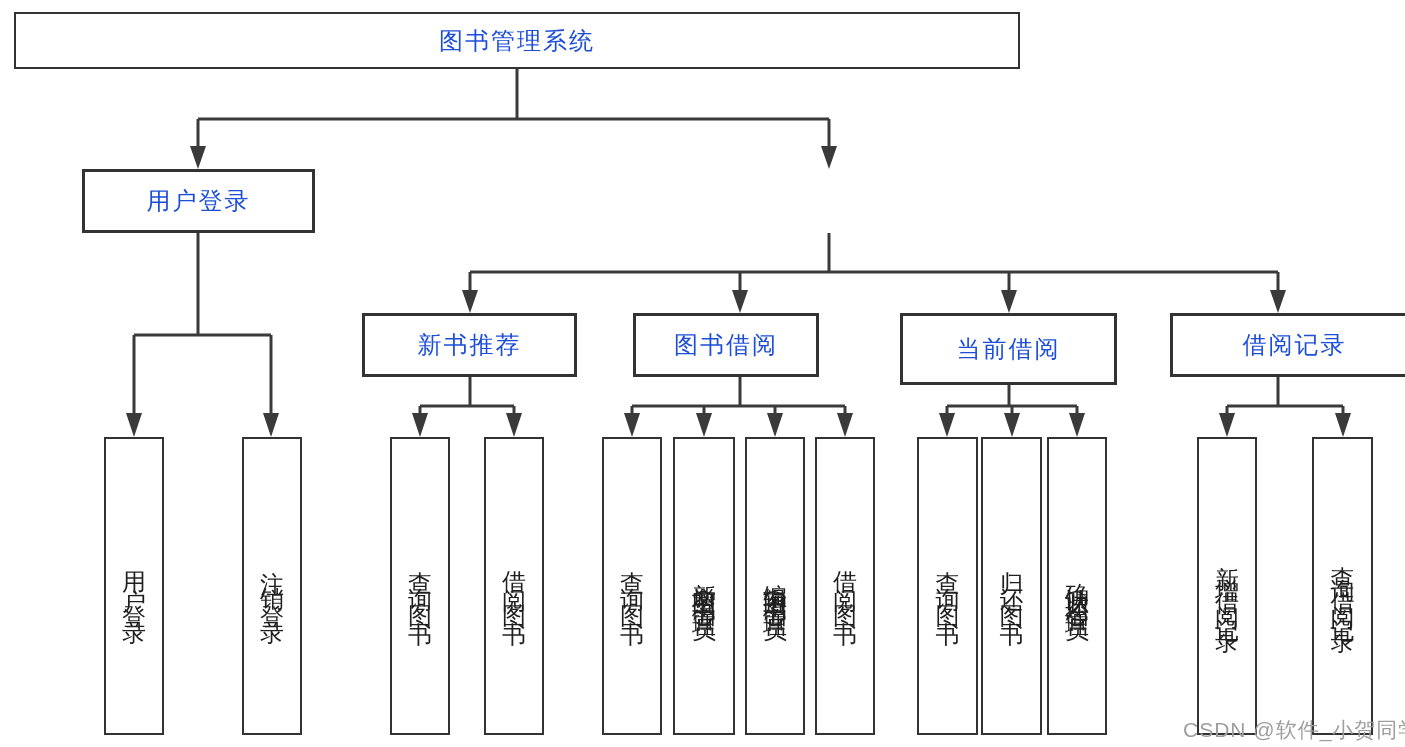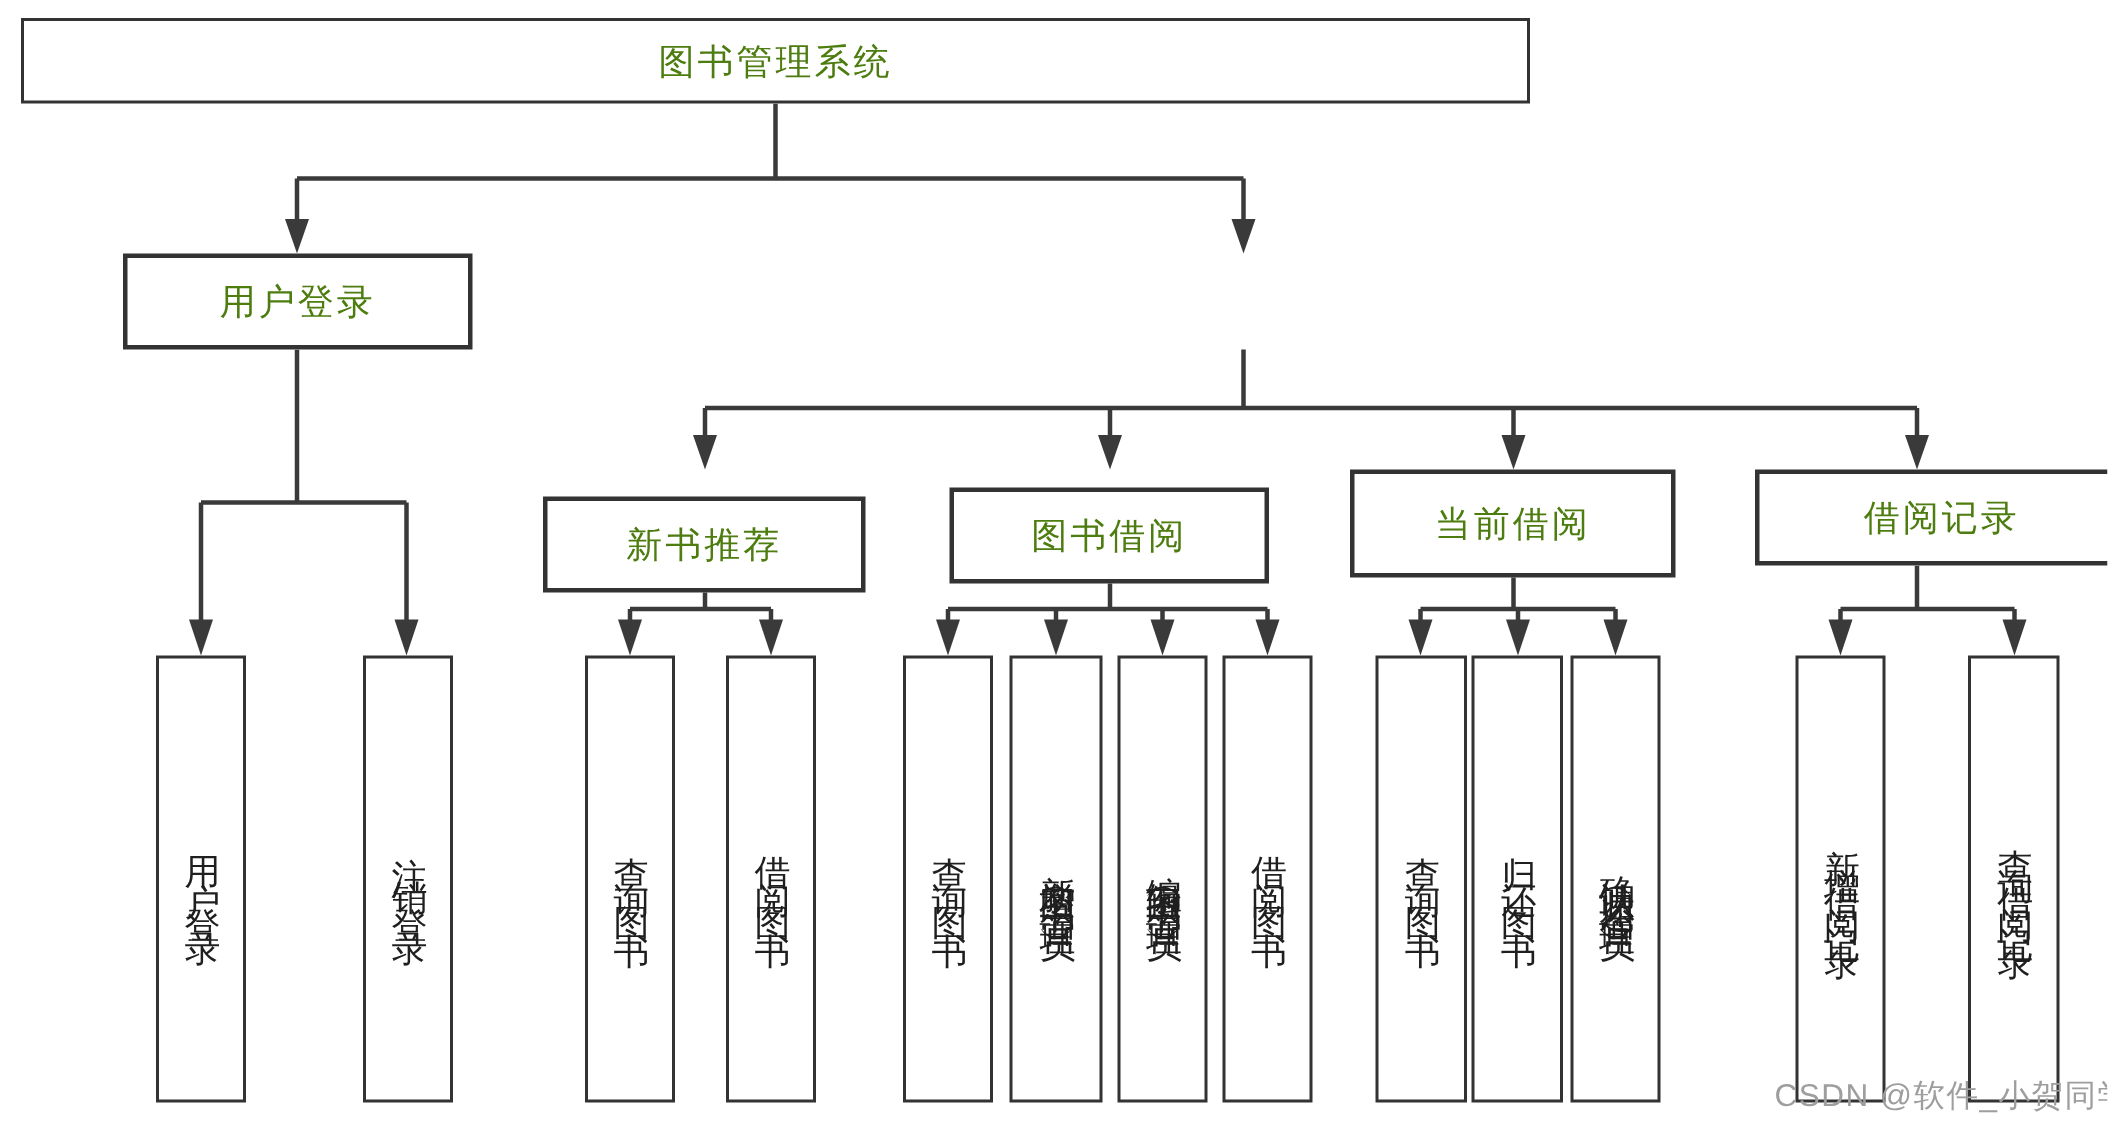--- a/index.html
+++ b/index.html
@@ -24,21 +24,21 @@
     border: 3px solid #333333;
     box-sizing: border-box;
     display: flex;
     align-items: center;
     justify-content: center;
   }
   .node.root { border-width: 2px; }
   .node .h-label {
     font-size: 24px;
     letter-spacing: 2px;
-    color: #4d7c0f;
+    color: #1d4ed8;
     white-space: nowrap;
   }
   .leaf {
     position: absolute;
     top: 437px;
     height: 298px;
     background: #ffffff;
     border: 2px solid #333333;
     box-sizing: border-box;
     display: flex;
@@ -142,24 +142,24 @@
   </svg>
 
   <div class="node root" style="left:14px; top:12px; width:1006px; height:57px;">
     <span class="h-label">图书管理系统</span>
   </div>
 
   <div class="node" style="left:82px; top:169px; width:233px; height:64px;">
     <span class="h-label">用户登录</span>
   </div>
 
-  <div class="node" style="left:362px; top:331px; width:215px; height:64px;font-family:Liberation Serif, serif;">
+  <div class="node" style="left:362px; top:313px; width:215px; height:64px;font-family:Liberation Serif, serif;">
     <span class="h-label">新书推荐</span>
   </div>
-  <div class="node" style="left:633px; top:325px; width:213px; height:64px;">
+  <div class="node" style="left:633px; top:313px; width:186px; height:64px;">
     <span class="h-label">图书借阅</span>
   </div>
   <div class="node" style="left:900px; top:313px; width:217px; height:72px;">
     <span class="h-label">当前借阅</span>
   </div>
   <div class="node" style="left:1170px; top:313px; width:249px; height:64px;">
     <span class="h-label">借阅记录</span>
   </div>
 
   <div class="leaf" style="left:104px; width:60px;">

